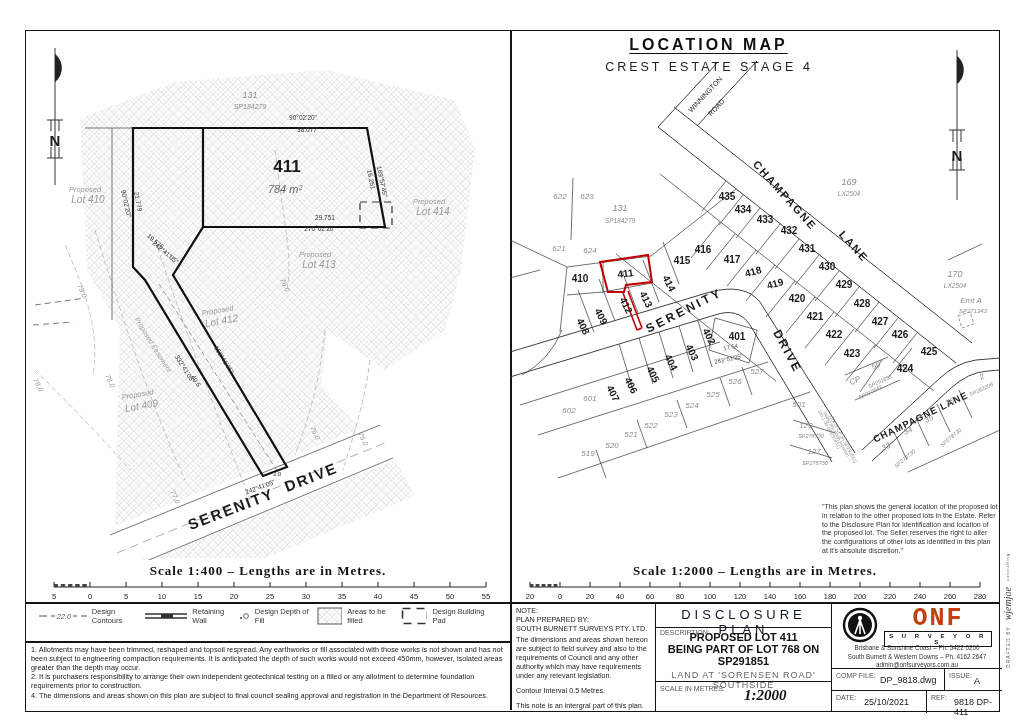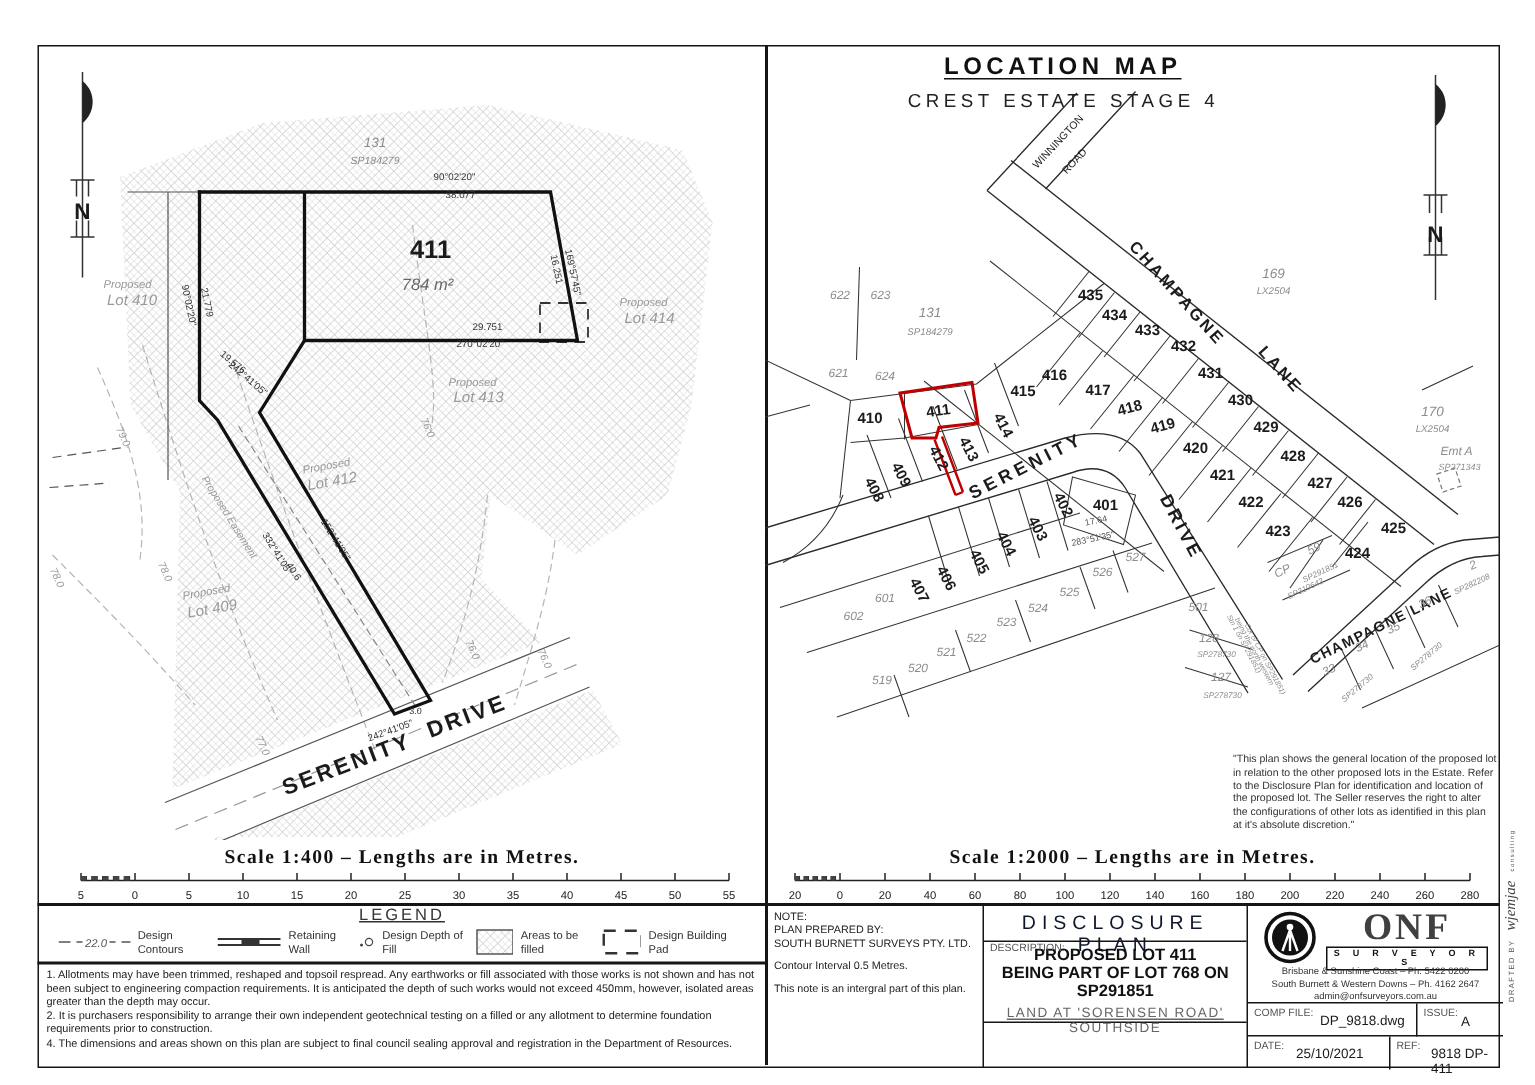--- a/index.html
+++ b/index.html
@@ -24,22 +24,22 @@
   .disclaimer{font-size:7px;line-height:1.25;color:#333;}
   .notebox{font-size:7.2px;line-height:1.25;color:#222;padding:3px 5px;}
   .notebox .sp{margin-top:6px;}
   .tb-label{font-size:7px;color:#555;}
   .tb-header{font-size:13px;letter-spacing:4px;color:#0f172a;text-align:center;}
   .tb-desc1{font-size:11px;font-weight:bold;text-align:center;color:#111;}
   .tb-desc2{font-size:9px;color:#666;text-align:center;letter-spacing:1px;}
   .tb-scaleval{font-family:"Liberation Serif",serif;font-style:italic;font-weight:bold;
                font-size:15px;color:#111;}
   .addr{font-size:6.3px;color:#333;text-align:center;line-height:1.35;}
-  .onf-text{font-weight:800;font-size:25px;letter-spacing:2px;color:#404040;
-            font-family:Liberation Serif, serif;line-height:1;}
+  .onf-text{font-weight:800;font-size:25px;letter-spacing:2px;color:#c2410c;
+            font-family:Liberation Mono, monospace;line-height:1;}
   .onf-sub{border:1.5px solid #111;font-size:6px;letter-spacing:3.5px;text-align:center;
            padding:1px 2px;color:#111;font-weight:bold;}
   .drafted{position:absolute;left:1002px;top:668px;transform:rotate(-90deg);
            transform-origin:0 0;width:150px;display:flex;align-items:center;gap:6px;
            color:#555;}
   .drafted .lbl{font-size:5px;letter-spacing:1px;}
   .drafted .nm{font-family:"Liberation Serif",serif;font-style:italic;font-size:10px;color:#444;}
   .drafted .cs{font-size:4px;letter-spacing:1px;}
   svg text{font-family:"Liberation Sans",sans-serif;}
 </style>
@@ -176,21 +176,20 @@
       <rect x="28.4" y="5" width="3.6" height="3" fill="#444"></rect>
       <line x1="35.6" y1="5" x2="35.6" y2="8" stroke="#222" stroke-width="0.7"></line>
       <line x1="39.2" y1="5" x2="39.2" y2="8" stroke="#222" stroke-width="0.7"></line>
       <rect x="35.6" y="5" width="3.6" height="3" fill="#444"></rect>
       <line x1="42.8" y1="5" x2="42.8" y2="8" stroke="#222" stroke-width="0.7"></line>
       <line x1="46.4" y1="5" x2="46.4" y2="8" stroke="#222" stroke-width="0.7"></line>
       <rect x="42.8" y="5" width="3.6" height="3" fill="#444"></rect>
     </svg>
 
   <div class="abs" style="left:25px;top:604px;width:486px;">
-    <div class="legend-title">LEGEND</div>
     <div class="legend-row" style="margin-top:3px;">
       <div class="legend-item">
         <svg width="50" height="10">
           <path d="M0,5 H8 M12,5 H16" stroke="#555" stroke-width="1"></path>
           <text x="25" y="8" font-size="7.5" font-style="italic" fill="#555" text-anchor="middle">22.0</text>
           <path d="M34,5 H38 M42,5 H50" stroke="#555" stroke-width="1"></path>
         </svg>
         <span>Design Contours</span>
       </div>
       <div class="legend-item">
@@ -417,35 +416,40 @@
       <rect x="32" y="5" width="3" height="3" fill="#444"></rect>
       <line x1="38" y1="5" x2="38" y2="8" stroke="#222" stroke-width="0.7"></line>
       <line x1="41" y1="5" x2="41" y2="8" stroke="#222" stroke-width="0.7"></line>
       <rect x="38" y="5" width="3" height="3" fill="#444"></rect>
     </svg>
 
   <div class="abs notebox" style="left:511px;top:603px;width:142px;height:107px;">
     <div>NOTE:</div>
     <div>PLAN PREPARED BY:</div>
     <div>SOUTH BURNETT SURVEYS PTY. LTD.</div>
+    <div class="sp" style="margin-top:2px;">The dimensions and areas shown hereon are subject to field survey and also to the requirements of Council and any other authority which may have requirements under any relevant legislation.</div>
     <div class="sp">Contour Interval 0.5 Metres.</div>
     <div class="sp">This note is an intergral part of this plan.</div>
   </div>
 
   <div class="abs" style="left:655px;top:602px;width:345px;height:110px;border-left:1.5px solid #151515;">
 
     <div class="abs" style="left:0;top:0;width:175px;height:25px;border-bottom:1.2px solid #151515;">
       <div class="tb-header" style="margin-top:5px;">DISCLOSURE  PLAN</div>
     </div>
     <div class="abs" style="left:0;top:25px;width:175px;height:54px;border-bottom:1.2px solid #151515;">
       <div class="tb-label abs" style="left:4px;top:2px;">DESCRIPTION:</div>
       <div class="tb-desc1" style="margin-top:4px;">PROPOSED LOT 411</div>
       <div class="tb-desc1">BEING PART OF LOT 768 ON SP291851</div>
-      <div class="tb-desc2" style="margin-top:3px;text-decoration:underline;">LAND AT 'SORENSEN ROAD'</div>
+      <div class="tb-desc2" style="margin-top:3px;">LAND AT 'SORENSEN ROAD'</div>
       <div class="tb-desc2">SOUTHSIDE</div>
+    </div>
+    <div class="abs" style="left:0;top:79px;width:175px;height:31px;">
+      <span class="tb-label abs" style="left:4px;top:4px;">SCALE IN METRES:</span>
+      <span class="tb-scaleval abs" style="left:88px;top:6px;">1:2000</span>
     </div>
 
     <div class="abs" style="left:175px;top:0;width:170px;height:110px;border-left:1.5px solid #151515;">
       <div class="abs" style="left:0;top:0;width:170px;height:66px;">
         <div class="abs" style="left:10px;top:5px;">
           <svg width="36" height="36" viewBox="0 0 36 36">
             <circle cx="18" cy="18" r="16" fill="none" stroke="#111" stroke-width="2.4"></circle>
             <circle cx="18" cy="18" r="12" fill="#111"></circle>
             <circle cx="18" cy="11" r="2.2" fill="#fff"></circle>
             <path d="M18,13 L13,27 M18,13 L23,27 M18,13 L18,27" stroke="#fff" stroke-width="1.6"></path>

